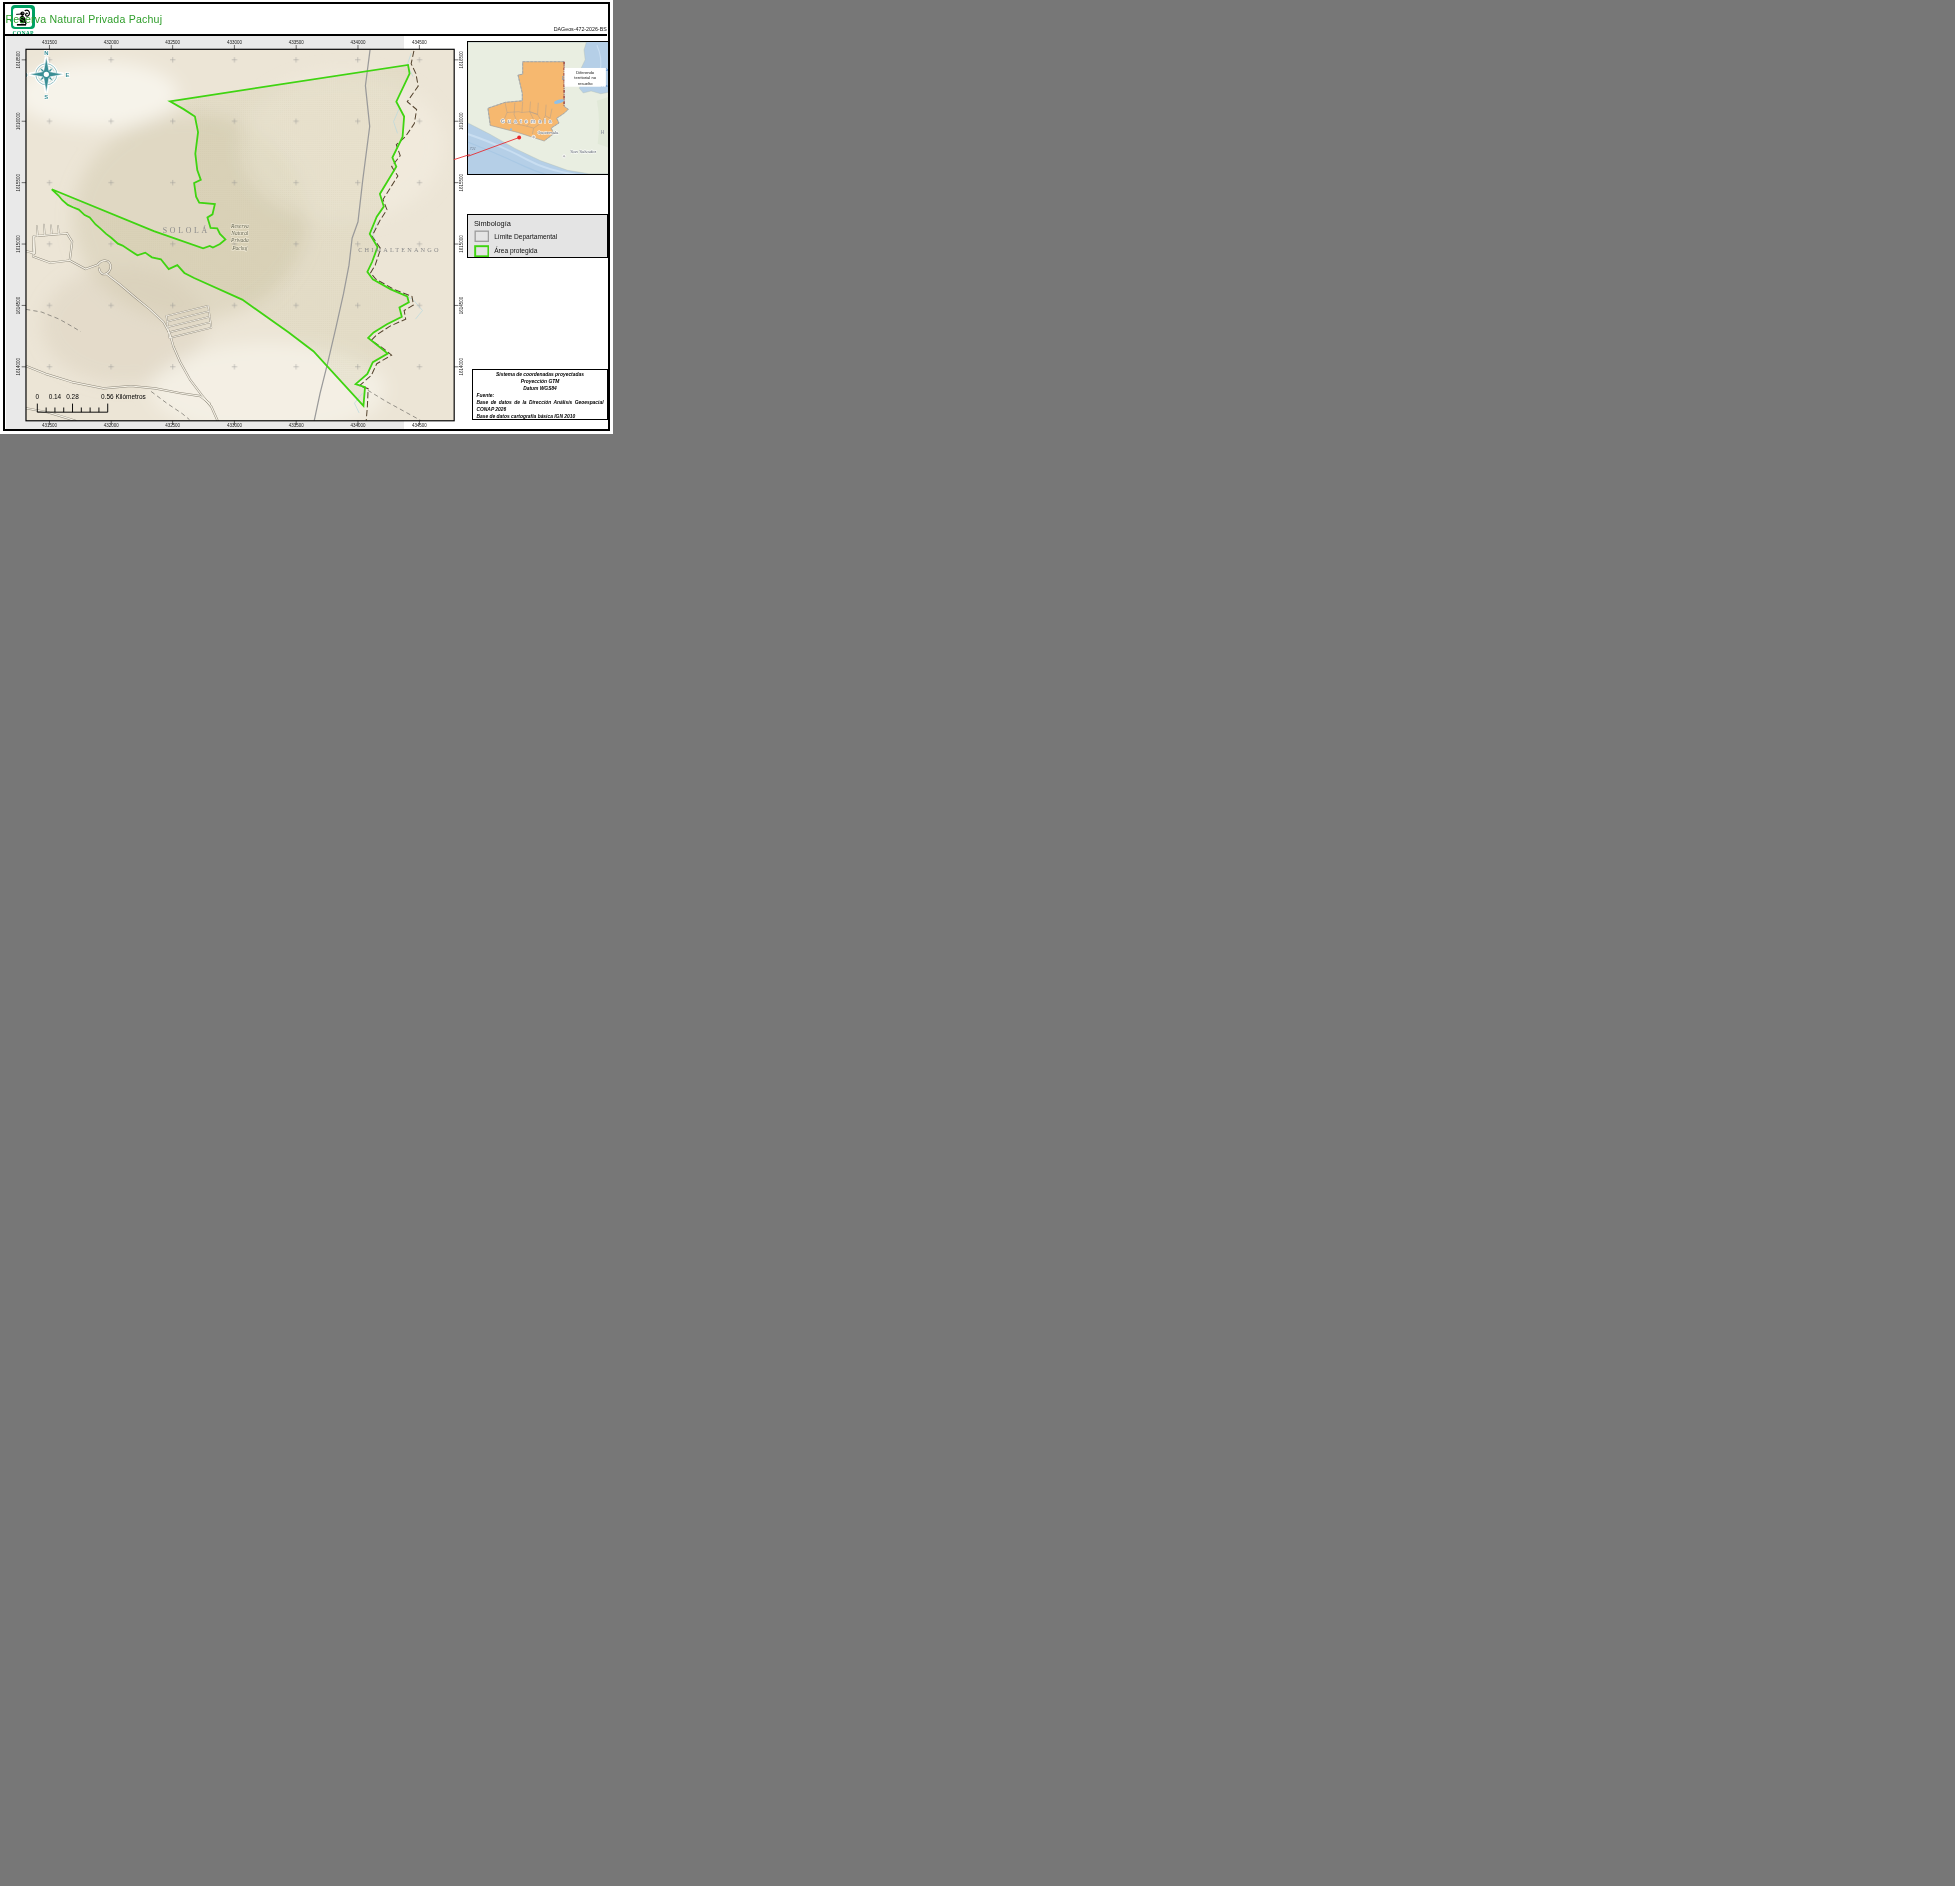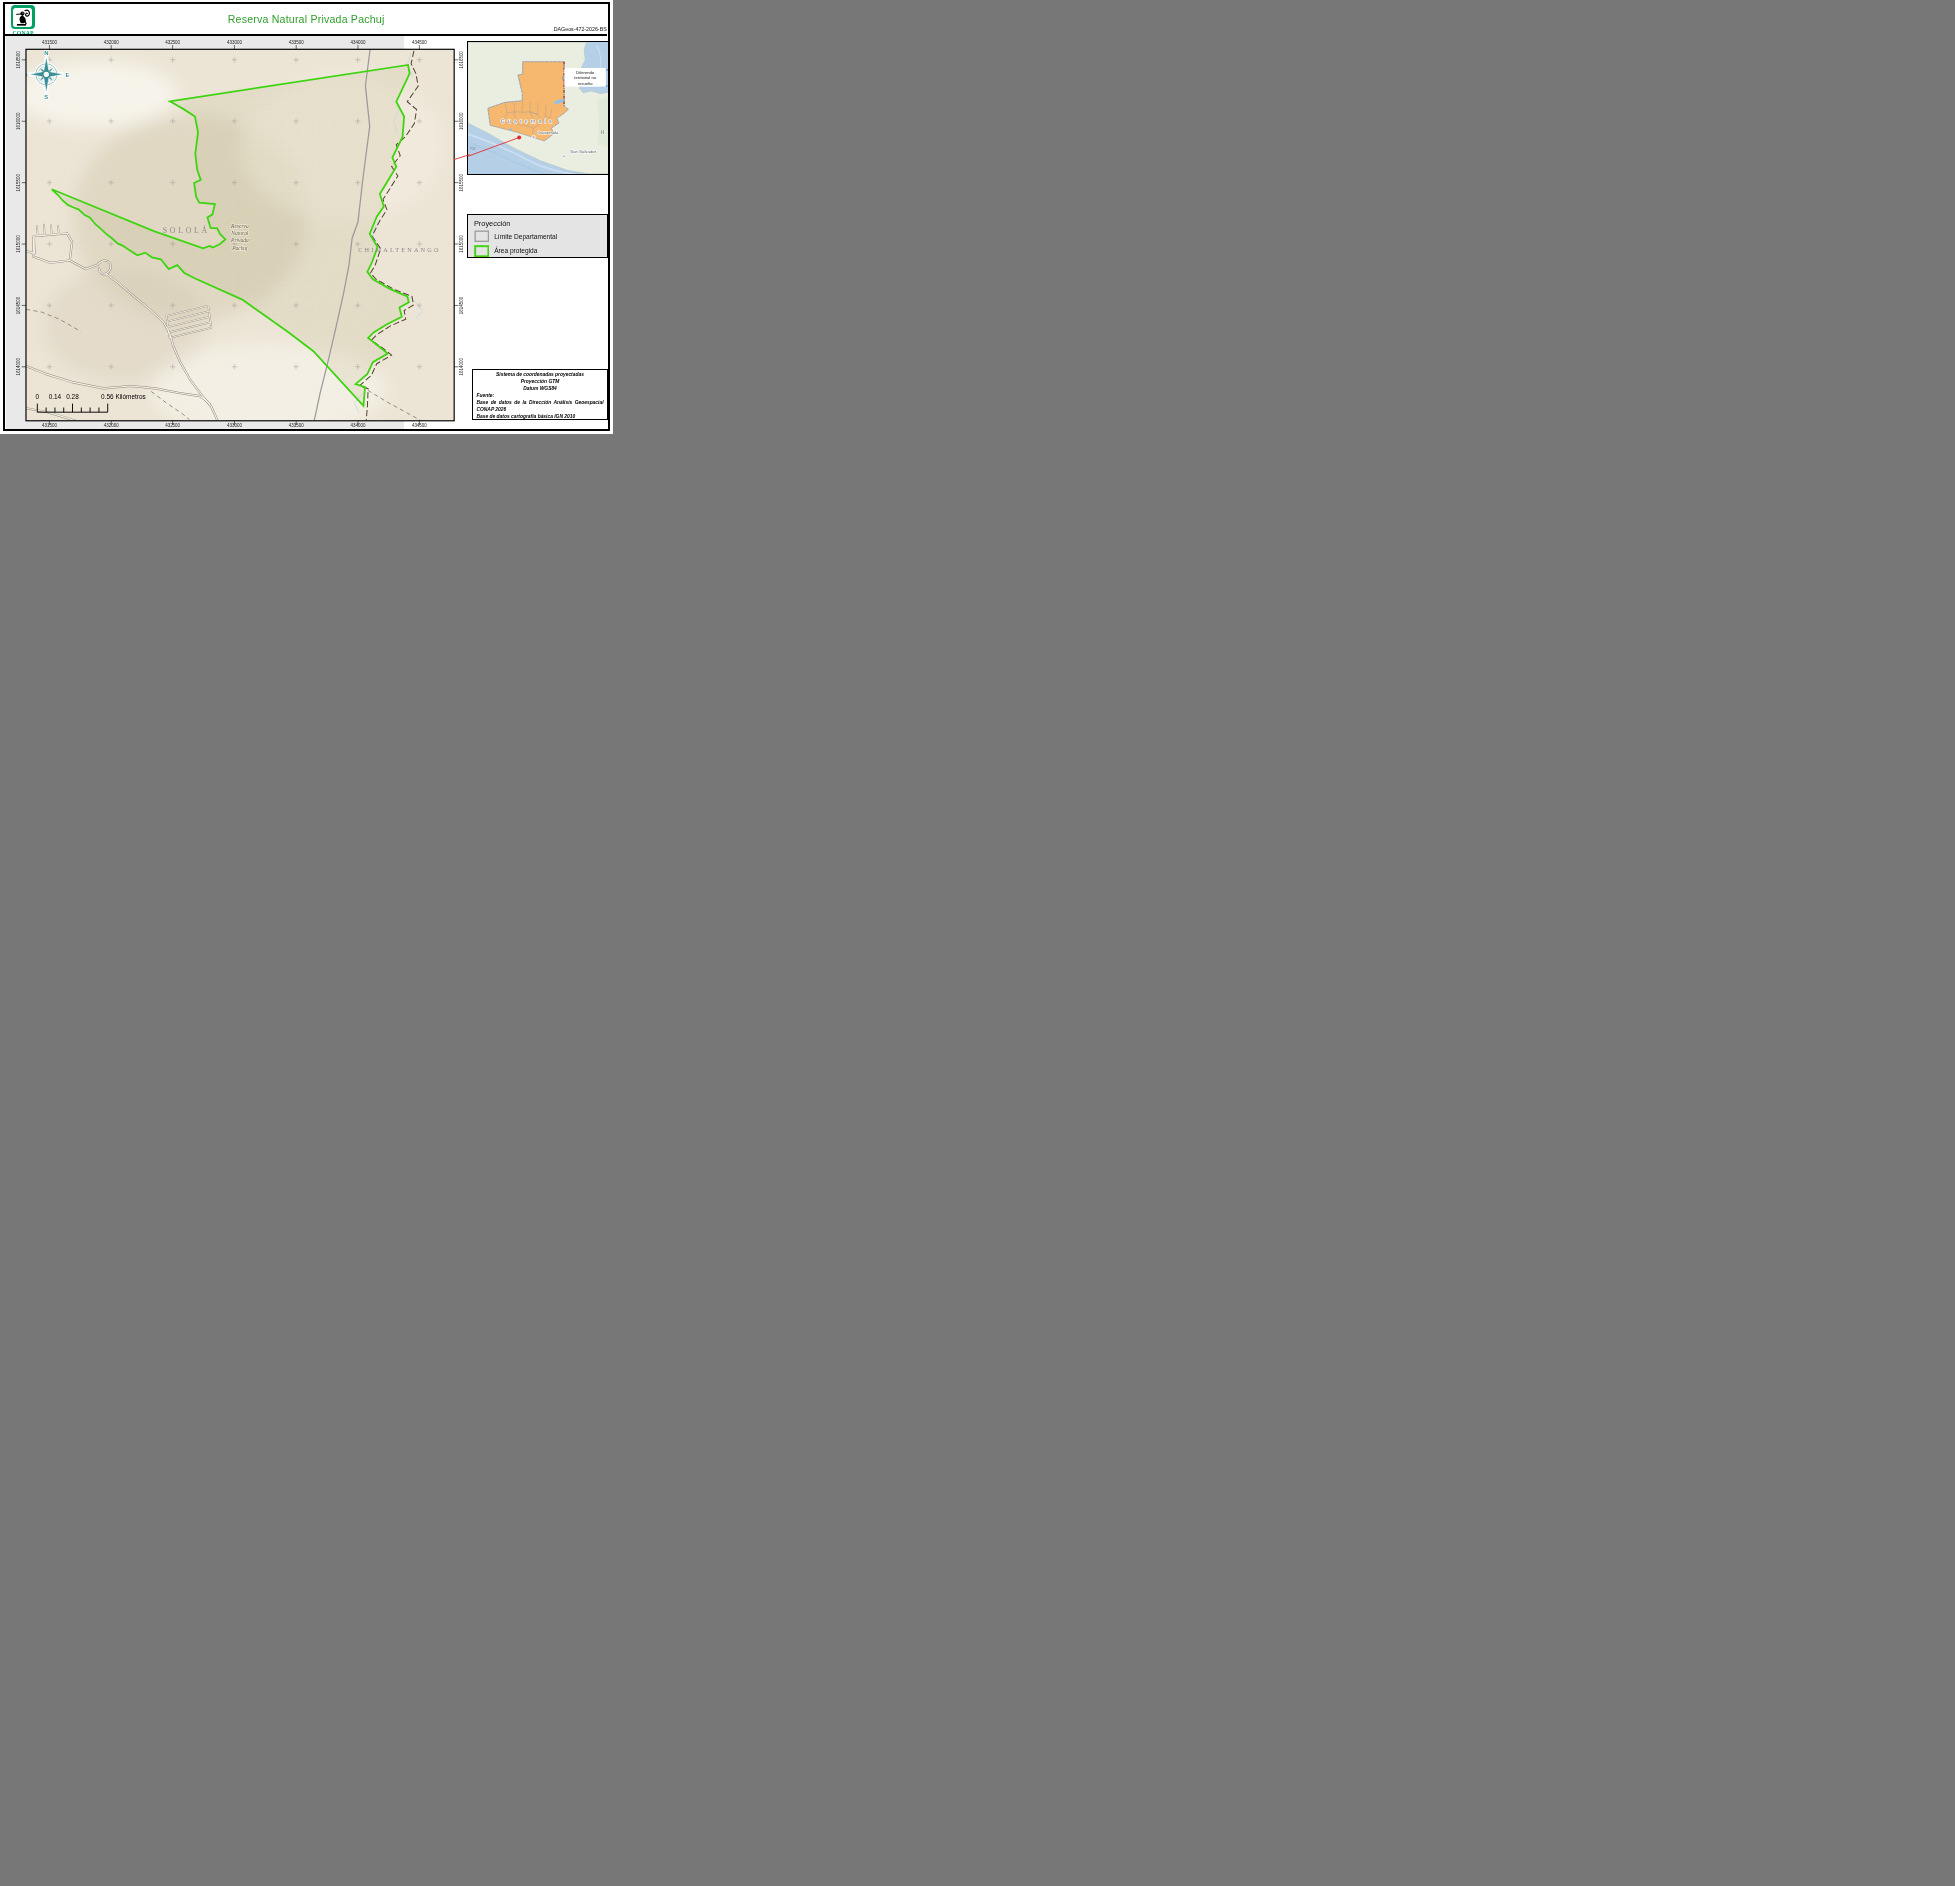--- a/index.html
+++ b/index.html
@@ -7,21 +7,21 @@
         font-family:"Liberation Sans",sans-serif;}
   .page-border{position:absolute;left:2.7px;top:2px;right:3.5px;bottom:2.7px;border:2.3px solid #000;pointer-events:none;z-index:50;}
   
   .header{position:absolute;left:5.5px;top:4.3px;right:6.3px;height:30px;background:#fff;}
   .header-rule{position:absolute;left:5.1px;top:34px;right:5.9px;height:2px;background:#000;z-index:40;}
   .logo{position:absolute;left:5.1px;top:1.2px;width:25px;height:33px;}
   .logo-badge{width:24px;height:24px;background:#00a163;border-radius:3.9px;position:relative;}
   .logo-inner{position:absolute;left:2.3px;top:2.3px;right:2.3px;bottom:2.3px;background:#fff;border-radius:2.7px;overflow:hidden;}
   .logo-text{margin-top:0.4px;text-align:center;font-family:"Liberation Serif",serif;font-weight:bold;
              font-size:5.7px;letter-spacing:0.2px;color:#00a163;}
-  .title{position:absolute;left:0;right:0;top:8.6px;text-align:center;font-size:10.6px;color:#2f9e2b;letter-spacing:0.2px;}
+  .title{position:absolute;left:0;right:0;top:8.6px;font-size:10.6px;color:#2f9e2b;letter-spacing:0.2px;}
   .doc-code{position:absolute;right:0px;top:22px;font-size:5.3px;color:#111;}
   
   .map-block{position:absolute;left:5.5px;top:36px;width:398px;height:393px;background:#e9e9e9;}
   
   .inset-wrap{position:absolute;left:467px;top:41px;width:141px;height:132px;border:1.2px solid #000;background:#b5cfe7;}
   .legend{position:absolute;left:467px;top:214px;width:141px;height:44px;background:#e4e4e4;border:1.2px solid #000;box-sizing:border-box;}
   .legend-title{margin:3.5px 0 1.6px 5.9px;font-size:7.4px;color:#111;}
   .legend-item{display:flex;align-items:center;margin:2.3px 0 0 5.9px;height:12.5px;}
   .legend-item .lab{font-size:6.6px;color:#111;margin-left:4.7px;}
   .infobox{position:absolute;left:472px;top:369px;width:136px;height:51px;background:#fff;border:1.2px solid #000;
@@ -278,21 +278,21 @@
         </g>
       </g>
     </svg>
   </div>
 
   <svg class="connector" viewBox="0 0 50 24">
     <path d="M10,17 L50,4" stroke="#e8262a" stroke-width="2.2" fill="none"></path>
   </svg>
 
   <div class="legend">
-    <div class="legend-title">Proyección</div>
+    <div class="legend-title">Simbología</div>
     <div class="legend-item">
       <svg width="15.6" height="12.5" viewBox="0 0 40 32">
         <rect x="3" y="3" width="34" height="26" fill="none" stroke="#9e9e9e" stroke-width="3.5"></rect>
       </svg>
       <span class="lab">Límite Departamental</span>
     </div>
     <div class="legend-item">
       <svg width="15.6" height="12.5" viewBox="0 0 40 32">
         <rect x="3" y="3" width="34" height="26" fill="none" stroke="#3fd411" stroke-width="5"></rect>
       </svg>

